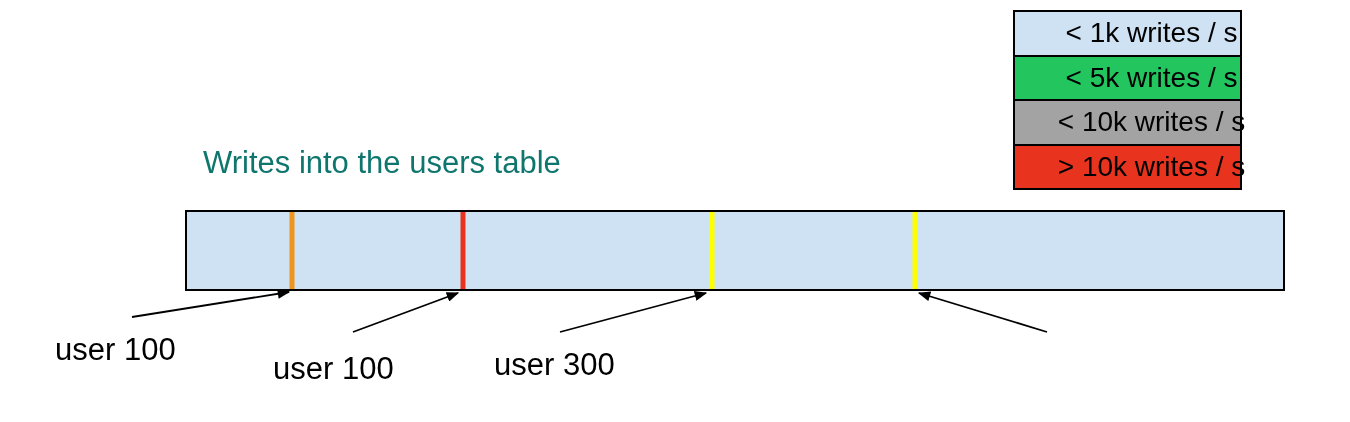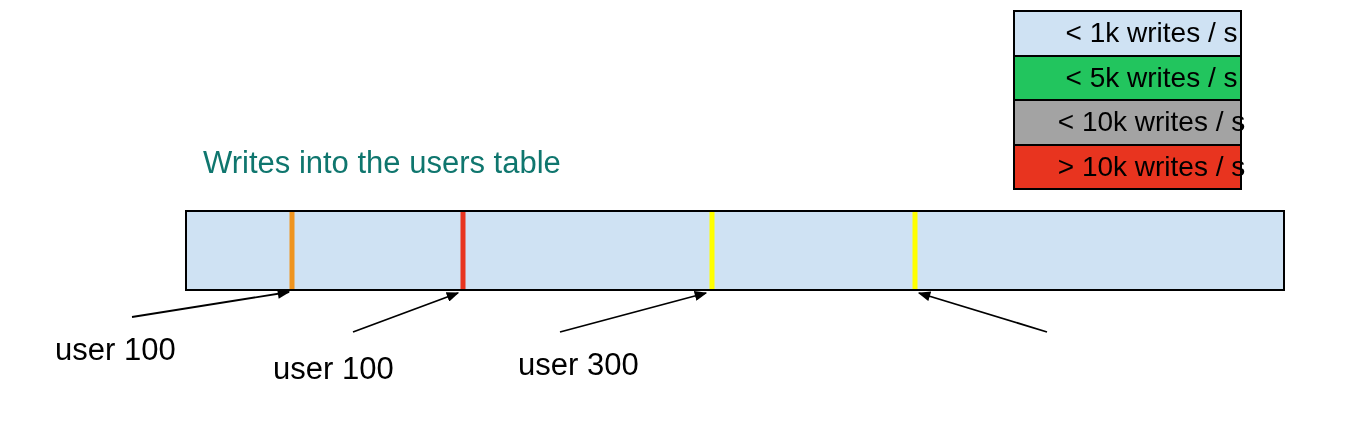--- a/index.html
+++ b/index.html
@@ -77,21 +77,21 @@
   
   .user-label {
     position: absolute;
     font-size: 31px;
     line-height: 1.1;
     color: #000000;
     white-space: nowrap;
   }
   .user-label.u100 { left: 55px;  top: 333px; }
   .user-label.u200 { left: 273px; top: 352px; }
-  .user-label.u300 { left: 494px; top: 348px; margin-left: 24px; }
+  .user-label.u300 { left: 494px; top: 348px; }
   .user-label.u400 { left: 966px; top: 351px; }
 </style>
 </head>
 <body>
 
 <div class="canvas">
 
   <div class="legend">
     <div class="legend-row" style="background: rgb(207, 226, 243);">
       <span>&lt; 1k writes / s</span>

